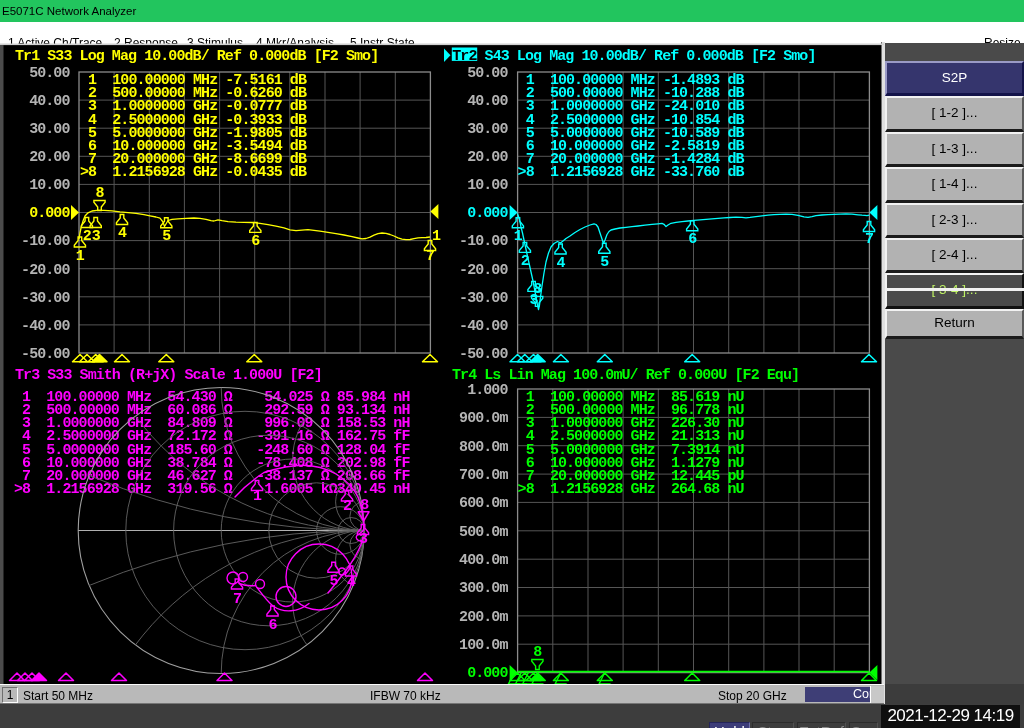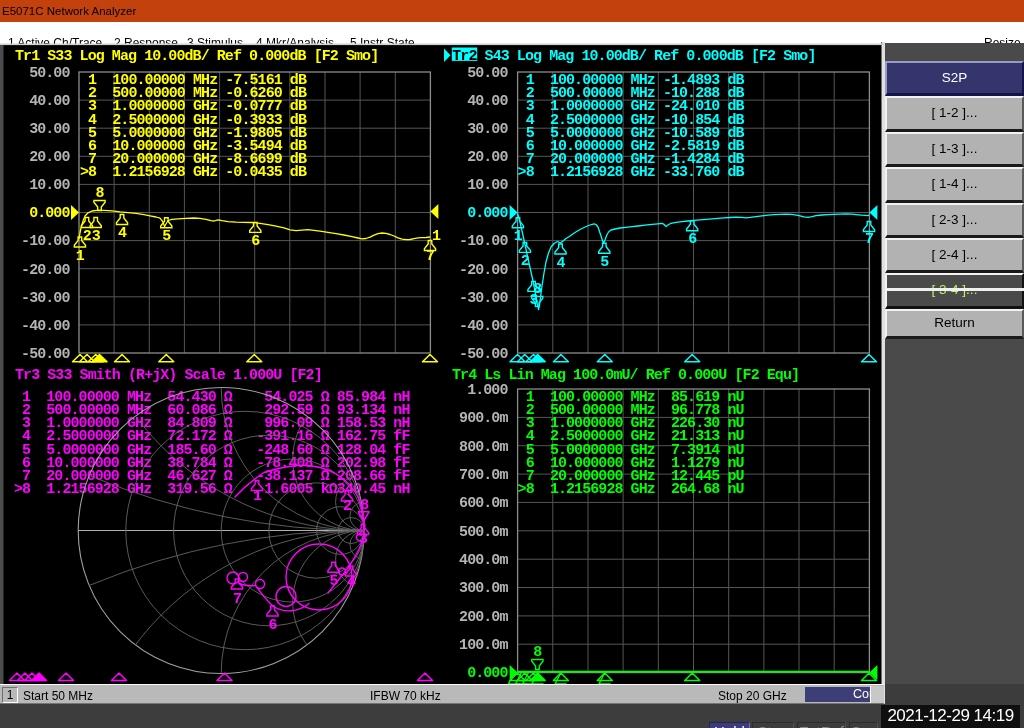--- a/index.html
+++ b/index.html
@@ -8,21 +8,21 @@
  border-top:2px solid #f2f2f2;border-left:2px solid #f2f2f2;border-right:2px solid #5a5a5a;
  border-bottom:3.5px solid #1b1b1b;color:#000;font-size:13.5px;text-align:center;line-height:29px;margin-top:18px;}
 .sb{font-size:12px;color:#000;position:absolute;top:3.5px;}
 .ib{position:absolute;top:2px;height:15px;background:#3e3e76;color:#fff;font-size:12.5px;
  text-align:center;line-height:15px;margin-left:8px;}
 .bb{position:absolute;top:2px;height:19px;box-sizing:border-box;font-size:15px;text-align:center;
  line-height:17px;color:#8c8c8c;border:1px solid;border-color:#2c2c2c #515151 #515151 #2c2c2c;margin-top:16px;}
 </style></head>
 <body>
 
-<div class="abs" style="left:0;top:0;width:1024px;height:22px;background:#c2410c;">
+<div class="abs" style="left:0;top:0;width:1024px;height:22px;background:#22c55e;">
  <span style="position:absolute;left:2px;top:5px;font-size:11.5px;color:#000;">E5071C Network Analyzer</span>
 </div>
 
 <div class="abs" style="left:0;top:32px;width:1024px;height:22px;background:#fff;font-size:12px;color:#000;">
  <span class="abs" style="left:8px;top:4px;">1 Active Ch/Trace</span>
  <span class="abs" style="left:114px;top:4px;">2 Response</span>
  <span class="abs" style="left:187px;top:4px;">3 Stimulus</span>
  <span class="abs" style="left:256px;top:4px;">4 Mkr/Analysis</span>
  <span class="abs" style="left:350px;top:4px;">5 Instr State</span>
  <span class="abs" style="left:984px;top:4px;">Resize</span>

